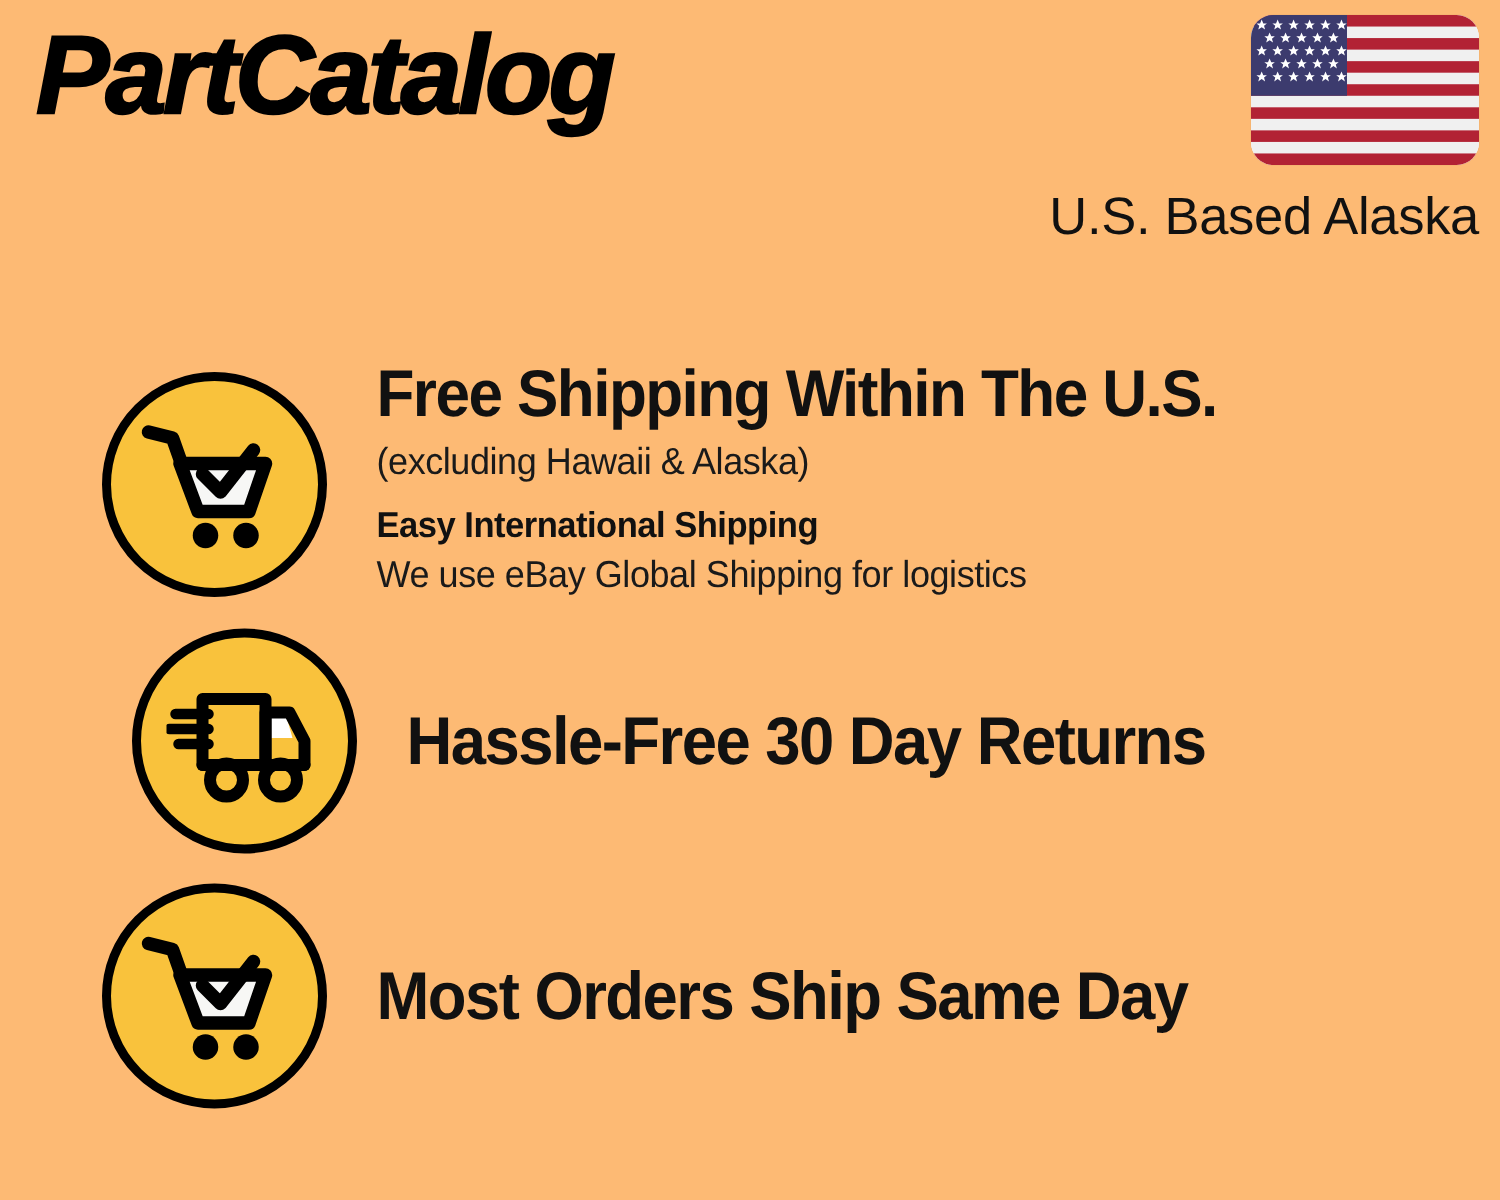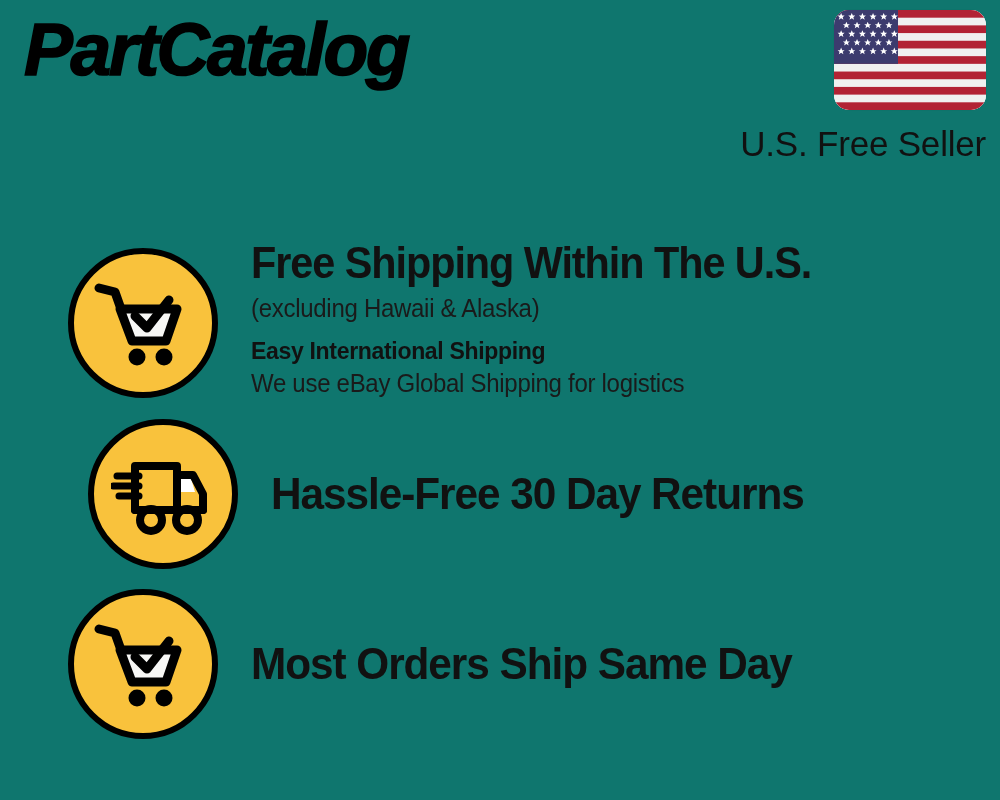--- a/index.html
+++ b/index.html
@@ -180,21 +180,21 @@
     transform-origin: left center;
   }
 
   .feat-sub-last { margin-top: 5px; }
 
   .big-only .feat-title { font-size: 45px; }
 </style>
 </head>
 <body>
 
-<div id="banner" style="background: #0f766e;">
+<div id="banner" style="background: #fdba74;">
 
   <div class="header">
 
     <div class="brand-block">
       <div class="brand-wordmark">PartCatalog</div>
     </div>
 
     <div class="seller-block">
       <div class="flag-wrap">
         <svg class="flag-svg" viewBox="0 0 190 125" xmlns="http://www.w3.org/2000/svg" aria-hidden="true">
@@ -247,21 +247,21 @@
               <polygon points="0,-4.6 1.35,-1.42 4.37,-1.42 1.96,0.54 2.86,3.72 0,1.78 -2.86,3.72 -1.96,0.54 -4.37,-1.42 -1.35,-1.42" transform="translate(8.9,51.6)"></polygon>
               <polygon points="0,-4.6 1.35,-1.42 4.37,-1.42 1.96,0.54 2.86,3.72 0,1.78 -2.86,3.72 -1.96,0.54 -4.37,-1.42 -1.35,-1.42" transform="translate(22.2,51.6)"></polygon>
               <polygon points="0,-4.6 1.35,-1.42 4.37,-1.42 1.96,0.54 2.86,3.72 0,1.78 -2.86,3.72 -1.96,0.54 -4.37,-1.42 -1.35,-1.42" transform="translate(35.5,51.6)"></polygon>
               <polygon points="0,-4.6 1.35,-1.42 4.37,-1.42 1.96,0.54 2.86,3.72 0,1.78 -2.86,3.72 -1.96,0.54 -4.37,-1.42 -1.35,-1.42" transform="translate(48.8,51.6)"></polygon>
               <polygon points="0,-4.6 1.35,-1.42 4.37,-1.42 1.96,0.54 2.86,3.72 0,1.78 -2.86,3.72 -1.96,0.54 -4.37,-1.42 -1.35,-1.42" transform="translate(62.1,51.6)"></polygon>
               <polygon points="0,-4.6 1.35,-1.42 4.37,-1.42 1.96,0.54 2.86,3.72 0,1.78 -2.86,3.72 -1.96,0.54 -4.37,-1.42 -1.35,-1.42" transform="translate(75.4,51.6)"></polygon>
             </g>
           </g>
         </svg>
       </div>
-      <div class="seller-text">U.S. Free Seller</div>
+      <div class="seller-text">U.S. Based Alaska</div>
     </div>
   </div>
 
   <div class="features">
 
     <div class="feature-row row-0">
       <div class="icon-badge" style="background: rgb(249, 194, 60); border-color: rgb(0, 0, 0);">
         <svg width="104" height="104" viewBox="0 0 104 104" xmlns="http://www.w3.org/2000/svg" aria-hidden="true">
 
           <polygon points="33,40 83,40 75,68 41,68" fill="#F7F7F5"></polygon>

